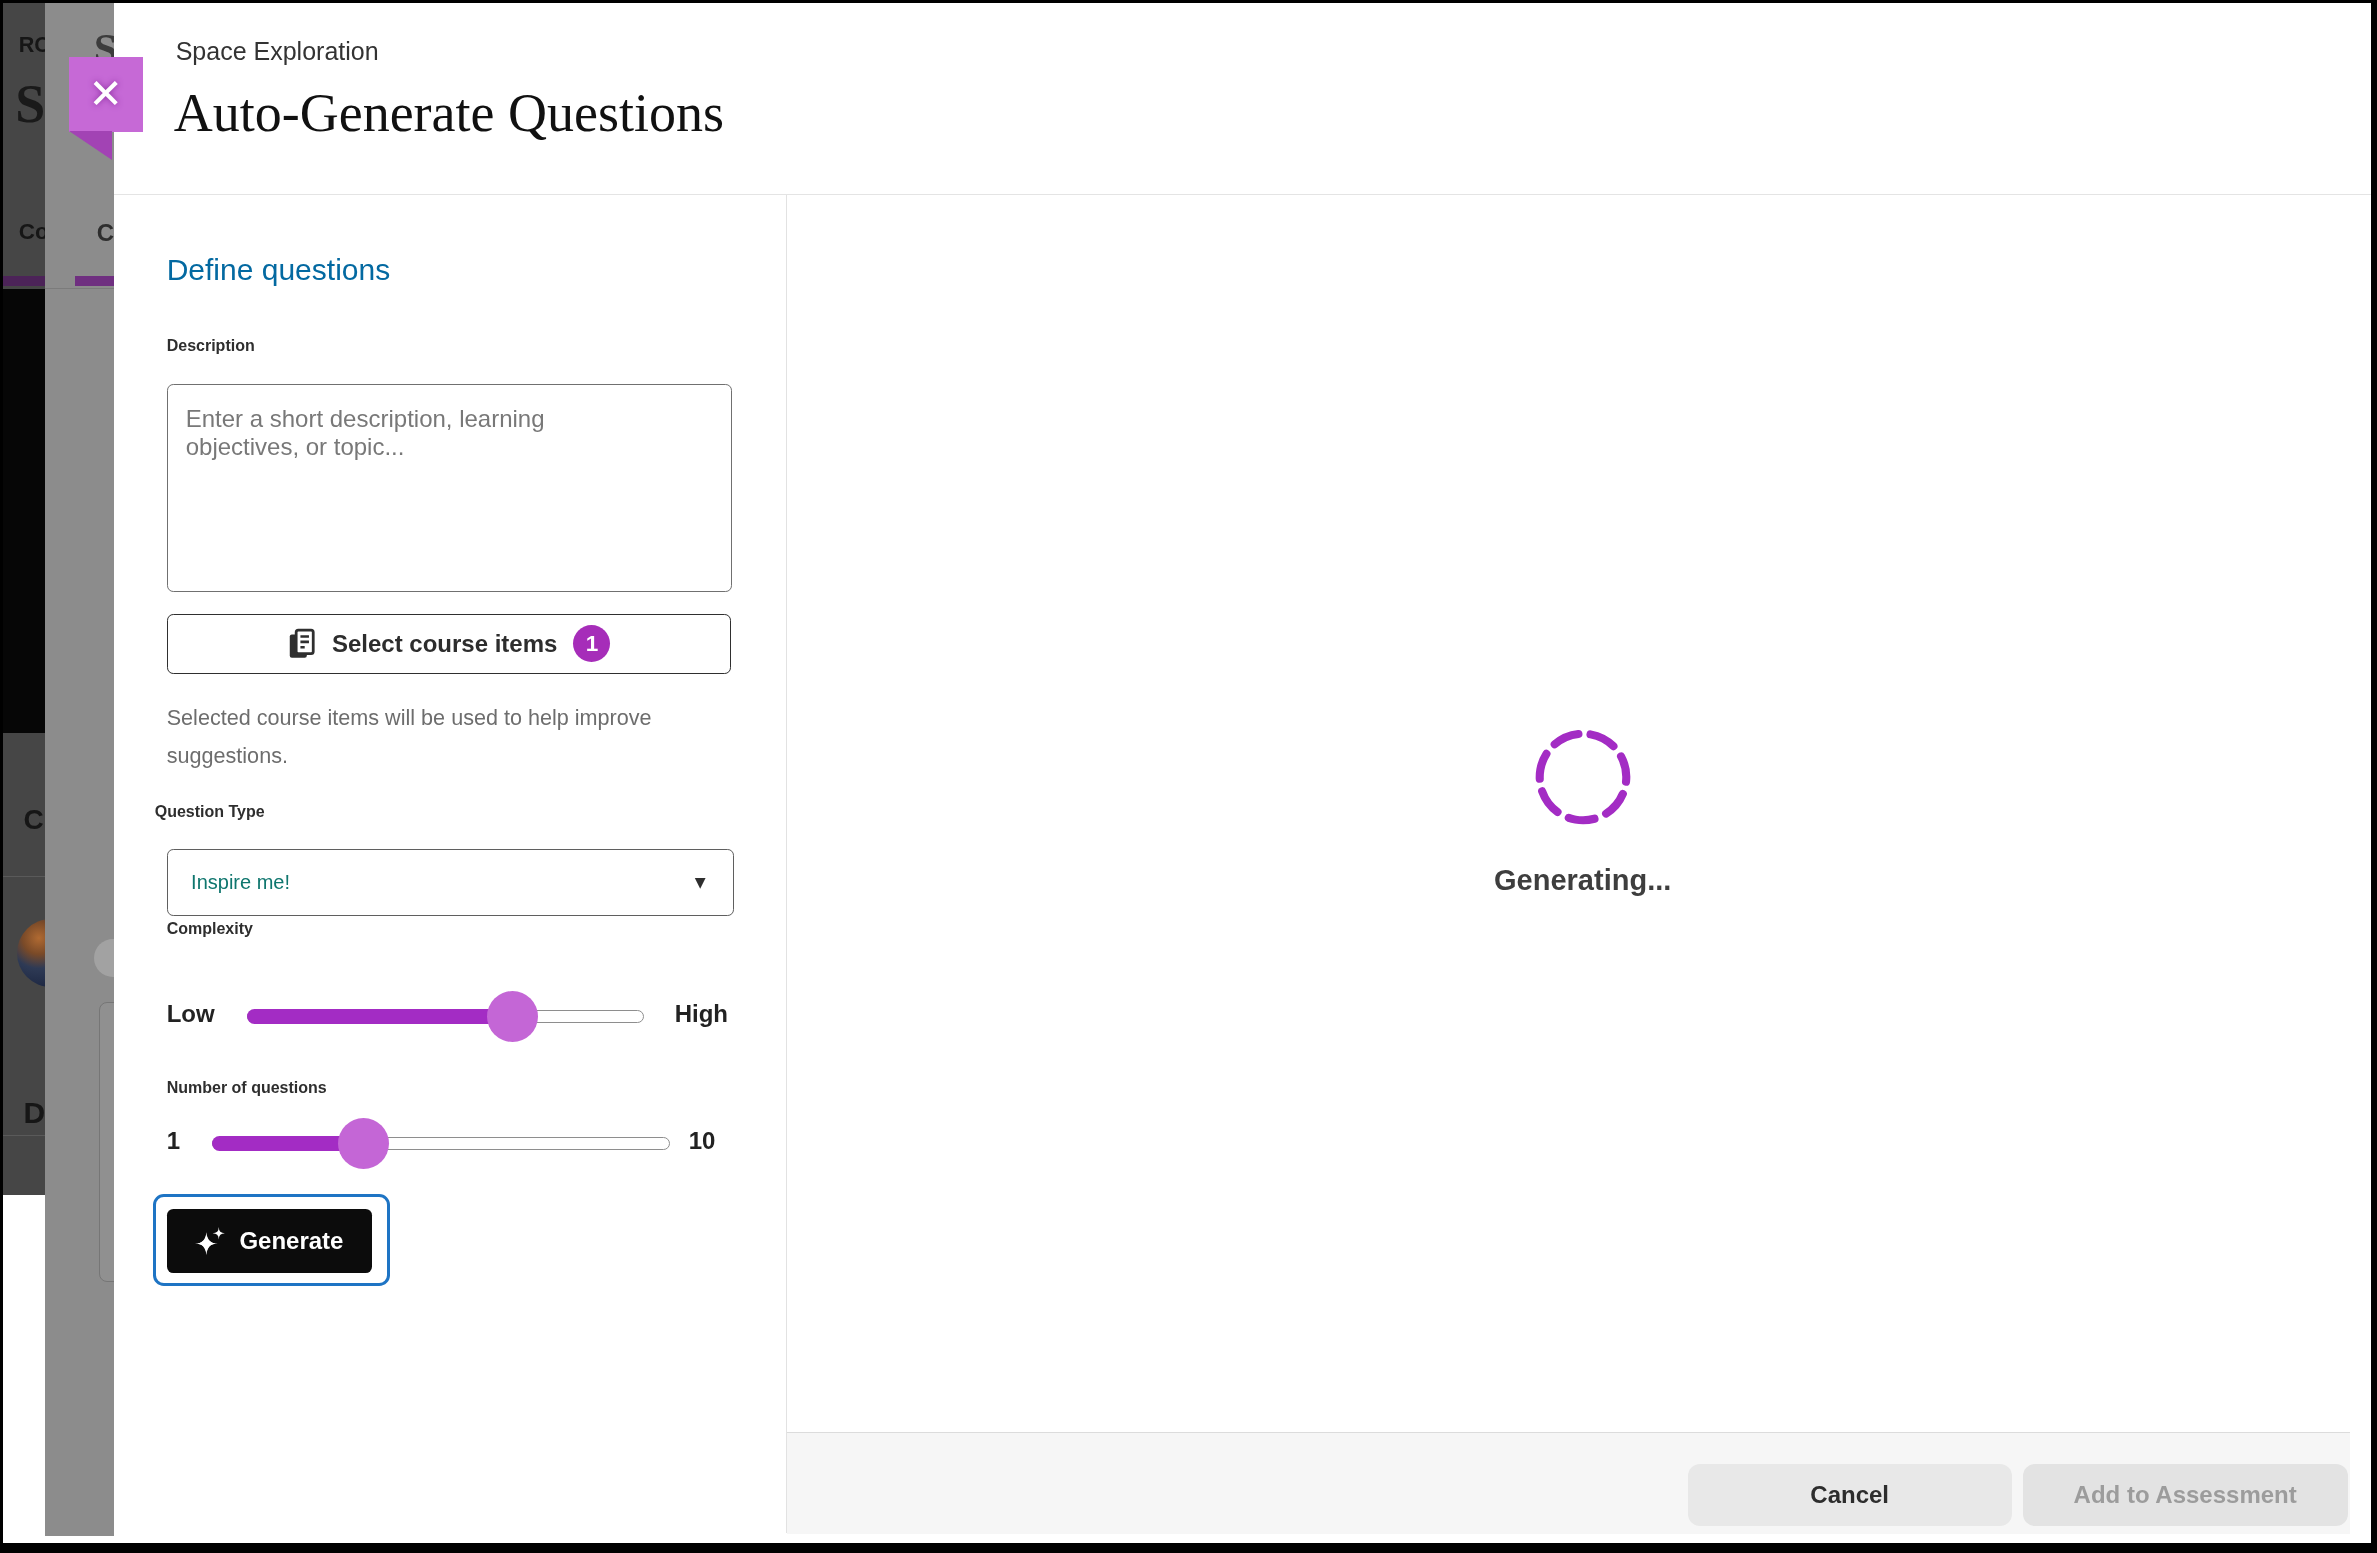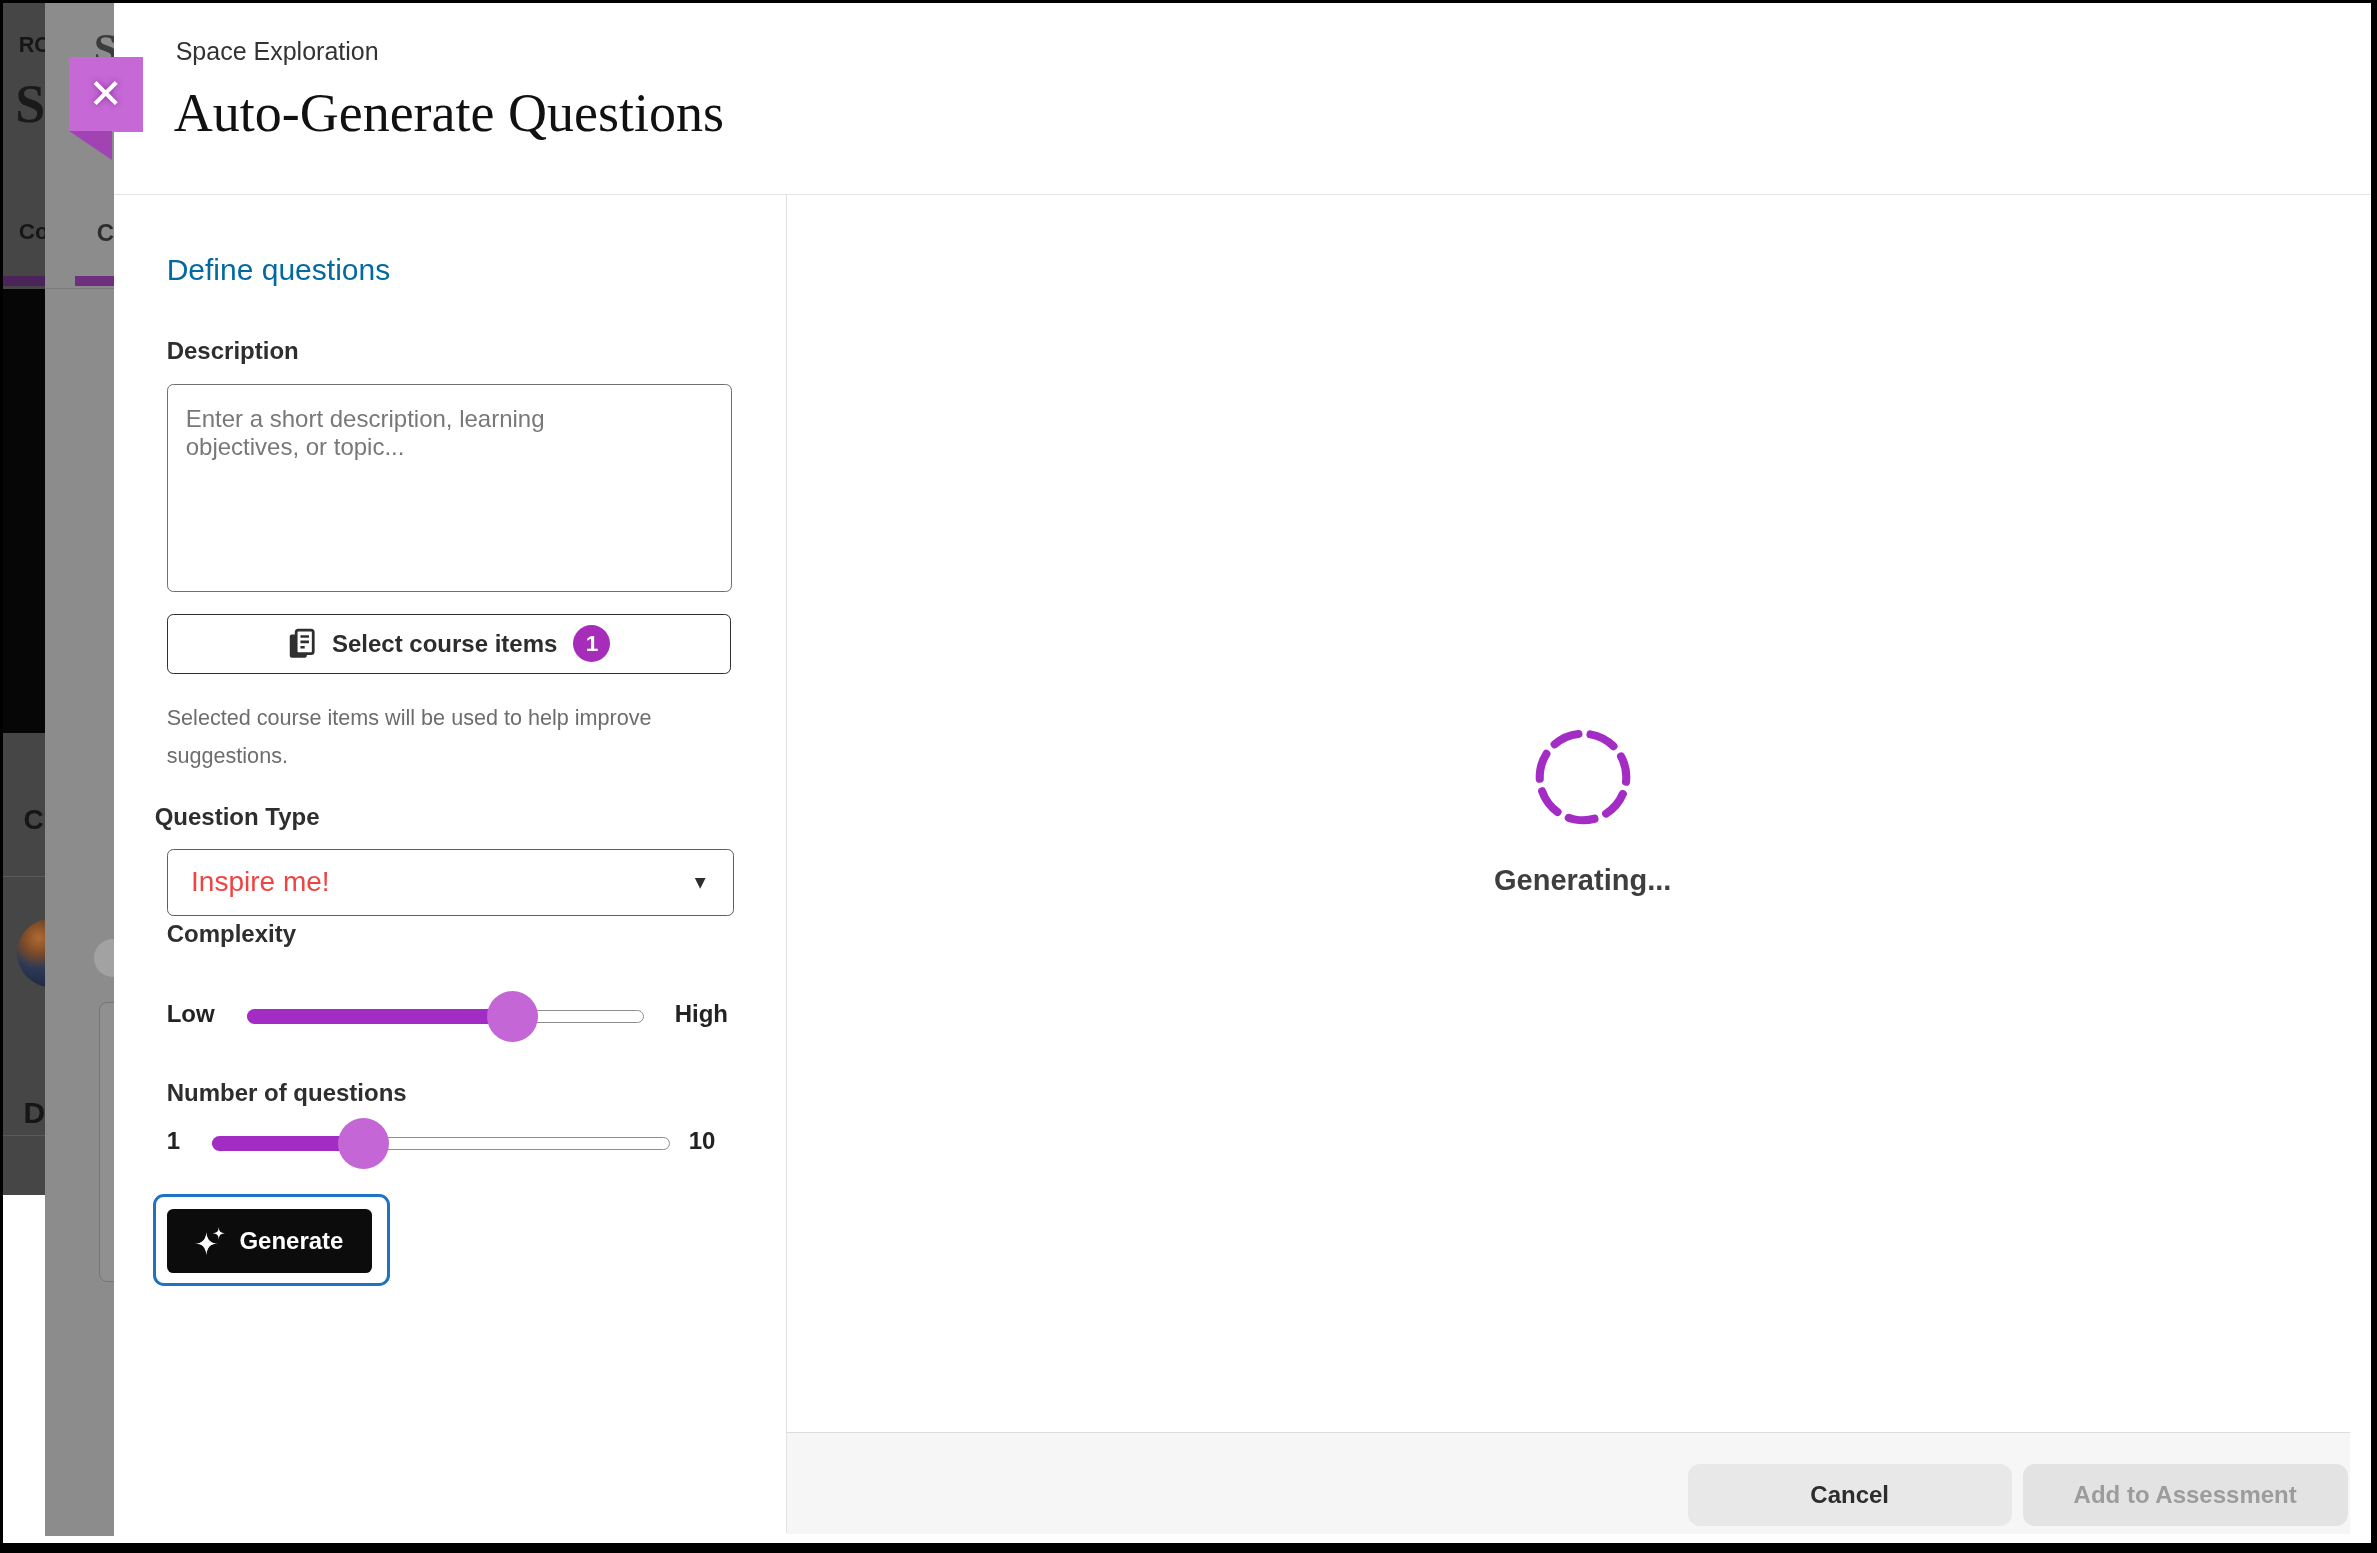--- a/index.html
+++ b/index.html
@@ -28,33 +28,33 @@
 
   
   .close-btn{left:66px;top:54px;width:74px;height:75px;background:#c669d6;z-index:6;
     display:flex;align-items:center;justify-content:center;cursor:pointer;border:none;}
   .close-x{color:#fff;font-size:41px;line-height:1;text-shadow:0 0 6.3px rgba(130,35,150,.85);}
   .close-fold{left:66px;top:128px;width:0;height:0;z-index:6;
     border-top:29px solid #a243b4;border-left:43px solid transparent;}
 
   
   .form-heading{color:#0369a1;font-size:30px;font-weight:normal;}
-  .field-label{color:#2e2e2e;font-size:24px;font-weight:bold;}
+  .field-label{color:#2e2e2e;font-size:16px;font-weight:bold;}
   textarea.desc{left:164px;top:381px;width:565px;height:208px;border:1.8px solid #707070;border-radius:6.3px;
     padding:20px 99px 20px 18px;font-size:24px;color:#333;resize:none;outline:none;}
   textarea.desc::placeholder{color:#787878;opacity:1;}
   .course-btn{left:164px;top:611px;width:564px;height:60px;border:1.8px solid #2f2f2f;border-radius:6.3px;background:#fff;
     display:flex;align-items:center;justify-content:center;gap:16px;cursor:pointer;}
   .course-btn-label{font-size:24px;font-weight:bold;color:#2d2d2d;}
   .badge{width:37px;height:37px;border-radius:50%;background:#a62db9;color:#fff;font-size:22.5px;font-weight:bold;
     display:flex;align-items:center;justify-content:center;}
   .helper{left:164px;top:696px;width:548px;color:#6d6d6d;font-size:21.6px;line-height:38px;}
   .select-box{left:164px;top:846px;width:567px;height:67px;border:1.8px solid #5f5f5f;border-radius:6.3px;background:#fff;
     display:flex;align-items:center;cursor:pointer;padding:0 27px 0 23.4px;}
-  .select-value{font-size:28px;color:#ef4444;flex:1;}
+  .select-value{font-size:20px;color:#0f766e;flex:1;}
   .select-caret{font-size:21.6px;color:#2e2e2e;}
 
   
   .slider-minmax{color:#222;font-size:24px;font-weight:bold;}
   .track{position:absolute;height:13.5px;background:#fff;border:1.8px solid #8e8e8e;border-radius:9px;}
   .fill{position:absolute;left:-0.9px;top:-1.8px;height:15.3px;background:#a32cc4;border-radius:9px;}
   .thumb{position:absolute;top:-20px;width:51px;height:51px;border-radius:50%;background:#c466d6;cursor:pointer;}
 
   
   .gen-ring{left:150px;top:1191px;width:237px;height:92px;border:3.6px solid #1e74c4;border-radius:10.8px;background:#fff;}

